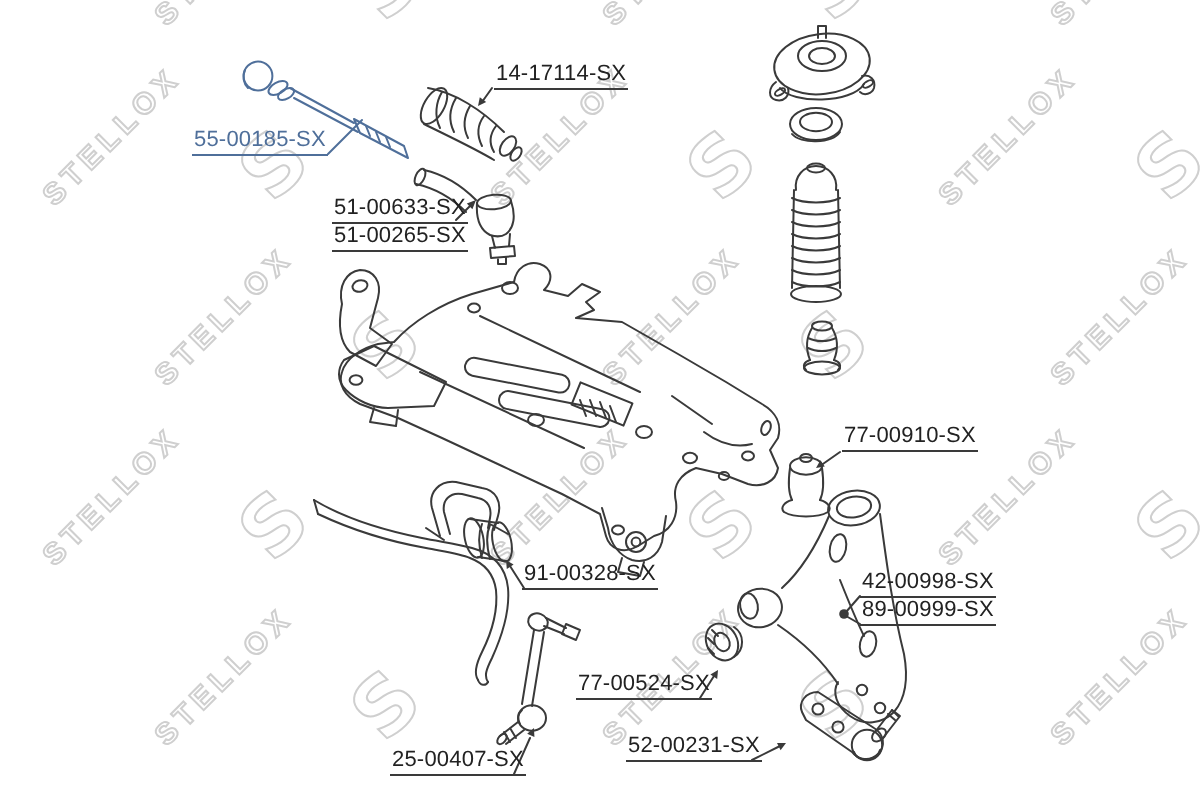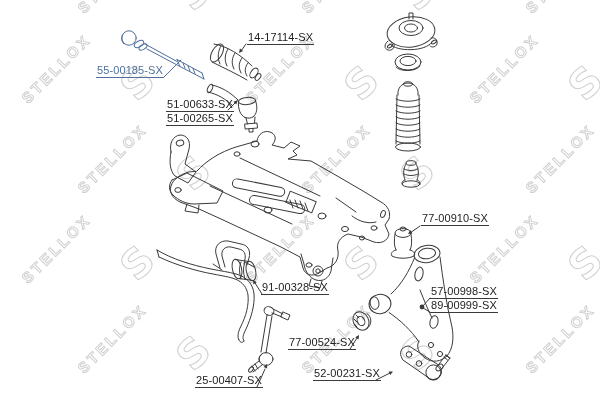--- a/index.html
+++ b/index.html
@@ -234,18 +234,18 @@
       <polygon points="393,371.5 390.3,375.1 388.5,371.5" fill="#3a3a3a" stroke="none"></polygon>
     </g>
   </g>
 </svg>
 
 <div class="lbl hl" style="left: 96px; top: 64px; color: rgb(79, 111, 154); border-bottom-color: rgb(79, 111, 154);">55-00185-SX</div>
 <div class="lbl" style="left:247px;top:31px">14-17114-SX</div>
 <div class="lbl" style="left:166px;top:98px">51-00633-SX</div>
 <div class="lbl" style="left:166px;top:112px">51-00265-SX</div>
 <div class="lbl" style="left:421px;top:212px">77-00910-SX</div>
-<div class="lbl" style="left:430px;top:285px">57-00998-SX</div>
+<div class="lbl" style="left:430px;top:285px">42-00998-SX</div>
 <div class="lbl" style="left:430px;top:299px">89-00999-SX</div>
 <div class="lbl" style="left:261px;top:281px">91-00328-SX</div>
 <div class="lbl" style="left:288px;top:336px">77-00524-SX</div>
 <div class="lbl" style="left:195px;top:374px">25-00407-SX</div>
 <div class="lbl" style="left:313px;top:367px">52-00231-SX</div>
 
 </body></html>

